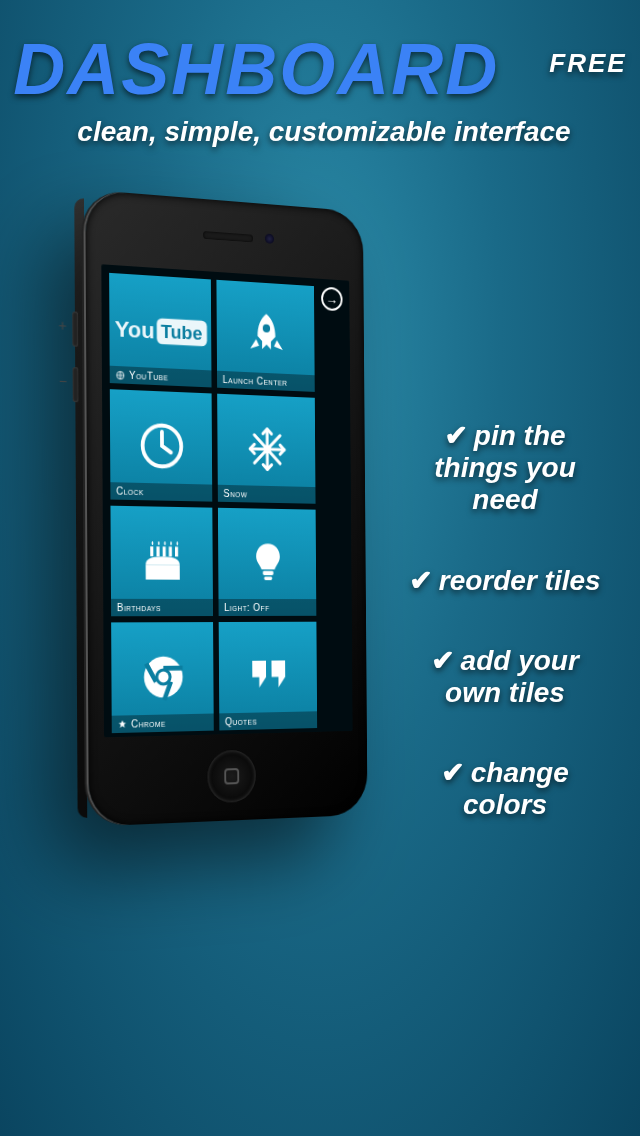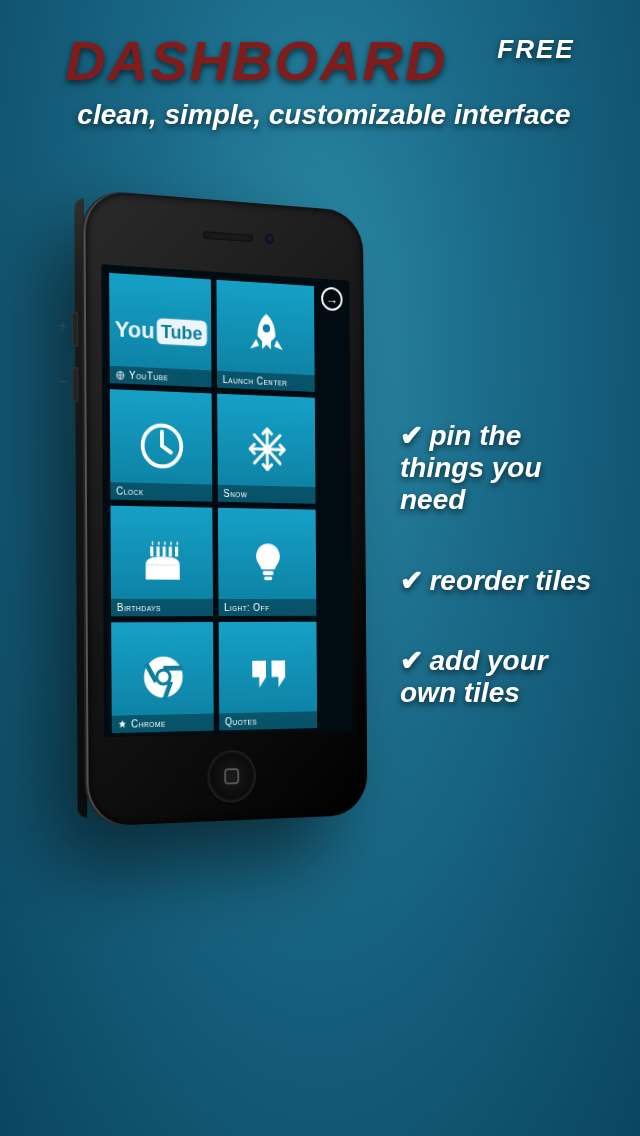--- a/index.html
+++ b/index.html
@@ -16,25 +16,25 @@
     text-align: center;
     padding-top: 28px;
   }
   .title-row {
     display: flex;
     justify-content: center;
     align-items: baseline;
     gap: 14px;
   }
   .title {
-    font-size: 56px;
+    font-size: 72px;
     font-weight: 800;
     font-style: italic;
     letter-spacing: 2px;
-    color: #7f1d1d;
+    color: #3b82f6;
     text-shadow: 0 3px 6px rgba(0,0,0,0.6);
   }
   .badge {
     font-size: 26px;
     font-weight: 800;
     font-style: italic;
     letter-spacing: 2px;
     color: #fff;
     text-shadow: 0 3px 6px rgba(0,0,0,0.6);
     position: relative;
@@ -188,21 +188,21 @@
     border-radius:6px;padding:2px 5px;font-size:20px;
     position:relative;
   }
 
   
   .features{
     position:absolute;
     right:30px;
     top:420px;
     width:210px;
-    text-align:left;
+    text-align:center;
     color:#fff;
   }
   .feat{
     margin-bottom:48px;
     font-size:28px;
     font-weight:700;
     font-style:italic;
     line-height:1.15;
     text-shadow:0 3px 6px rgba(0,0,0,0.6);
   }
@@ -368,13 +368,16 @@
 <div class="features">
   <div class="feat">
     <span class="check">✔</span><span>pin the things you need</span>
   </div>
   <div class="feat">
     <span class="check">✔</span><span>reorder tiles</span>
   </div>
   <div class="feat">
     <span class="check">✔</span><span>add your own tiles</span>
   </div>
+  <div class="feat">
+    <span class="check">✔</span><span>change colors</span>
+  </div>
 </div>
 
 </body></html>

